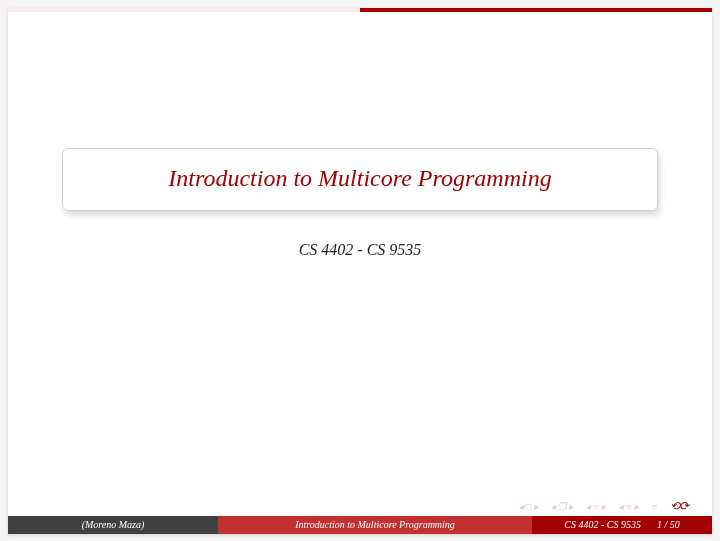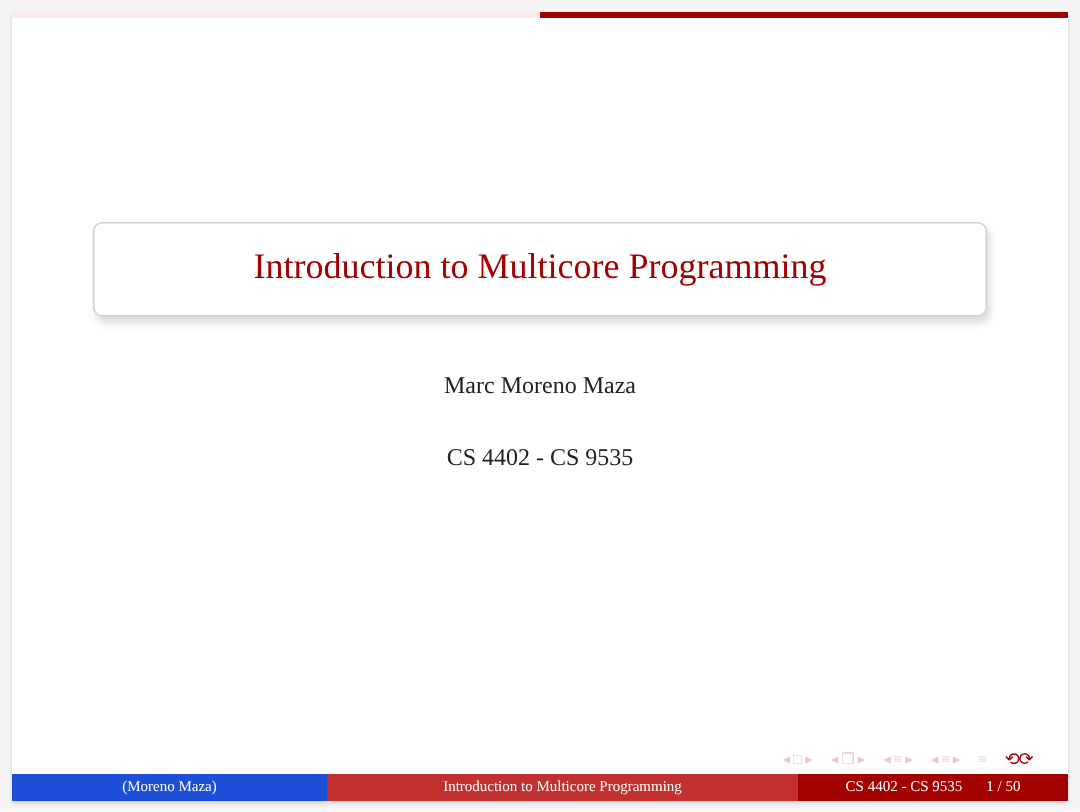--- a/index.html
+++ b/index.html
@@ -1,15 +1,15 @@
 <!DOCTYPE html>
 <html><head>
 <meta charset="utf-8">
 <style>
-  * { margin: 0; padding: 0; box-sizing: border-box; }
+  * { margin: 0; padding: 0; box-sizing: border-box; font-style: italic; }
   body {
     width: 720px;
     height: 541px;
     background: #f5f5f5;
     font-family: Georgia, 'Times New Roman', serif;
     display: flex;
     justify-content: center;
     align-items: center;
   }
   .slide {
@@ -94,39 +94,38 @@
     display: flex;
     font-size: 10px;
   }
   .footer .seg {
     display: flex;
     align-items: center;
     justify-content: center;
     color: #fff;
     height: 100%;
   }
-  .footer .seg1 { flex: 0 0 210px; background: #1d4ed8; text-align: right; }
+  .footer .seg1 { flex: 0 0 210px; background: #404040; text-align: right; }
   .footer .seg2 { flex: 1; background: #c23030; }
   .footer .seg3 { flex: 0 0 180px; background: #a30000; gap: 12px; }
   .footer .page { padding-left: 4px; }
 </style>
 </head>
 <body>
 
 <div class="slide">
   <div class="top-strip">
     <div class="light"></div>
     <div class="dark"></div>
   </div>
 
   <div class="content">
     <div class="title-block">
       <div class="title-text">Introduction to Multicore Programming</div>
     </div>
-    <div class="author">Marc Moreno Maza</div>
     <div class="course">CS 4402 - CS 9535</div>
   </div>
 
   <div class="nav-symbols">
     <span class="nav-group">
       <span class="faint">◂</span>
       <span class="icon">□</span>
       <span class="faint">▸</span>
     </span>
     <span class="nav-group">

